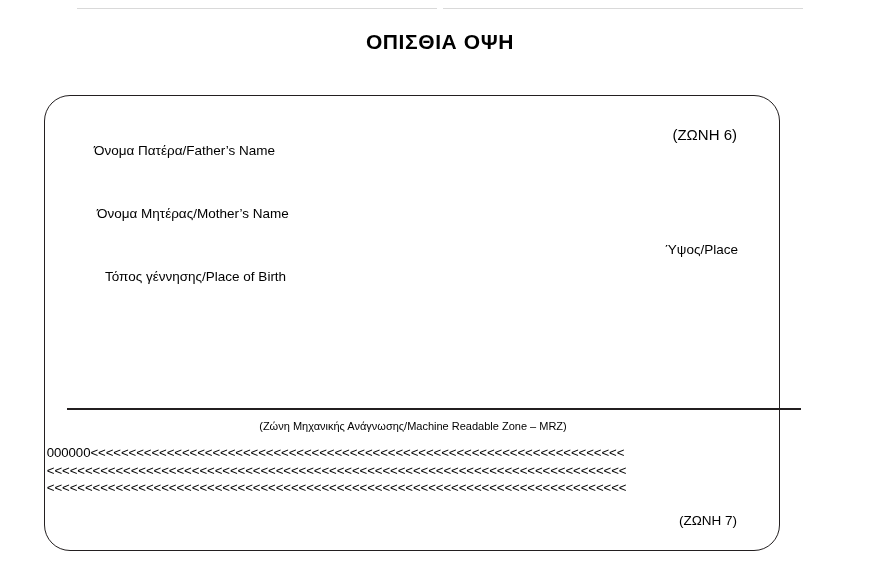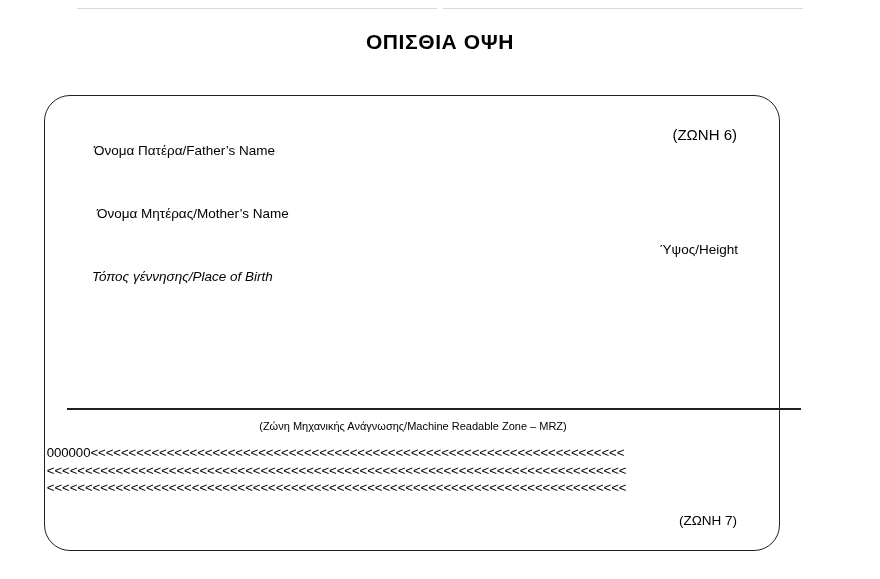--- a/index.html
+++ b/index.html
@@ -74,21 +74,21 @@
   }
 
   .field {
     position: absolute;
     font-size: 13.5px;
     white-space: nowrap;
   }
 
   .f-father  { left: 49px; top: 47px; }
   .f-mother  { left: 52px; top: 110px; }
-  .f-place   { left: 47px; top: 173px; font-style: italic; }
+  .f-place   { left: 60px; top: 173px; }
 
   .f-blood   { right: 41px; top: 107px; }
   .f-height  { right: 41px; top: 146px; }
 
   .mrz-divider {
     position: absolute;
     left: 22px;
     top: 312px;
     width: 734px;
     height: 1.6px;
@@ -136,21 +136,21 @@
   <div class="doc-title">ΟΠΙΣΘΙΑ ΟΨΗ</div>
 
   <div class="card">
 
     <div class="zone6">(ΖΩΝΗ 6)</div>
 
     <div class="field f-mother">Όνομα Μητέρας/Mother’s Name</div>
     <div class="field f-father">Όνομα Πατέρα/Father’s Name</div>
     <div class="field f-place">Τόπος γέννησης/Place of Birth</div>
 
-    <div class="field f-height">Ύψος/Height</div>
+    <div class="field f-height">Ύψος/Place</div>
 
     <div class="mrz-divider"></div>
 
     <div class="mrz-title">(Ζώνη Μηχανικής Ανάγνωσης/Machine Readable Zone – MRZ)</div>
 
     <div class="mrz-lines">
       <div>000000&lt;&lt;&lt;&lt;&lt;&lt;&lt;&lt;&lt;&lt;&lt;&lt;&lt;&lt;&lt;&lt;&lt;&lt;&lt;&lt;&lt;&lt;&lt;&lt;&lt;&lt;&lt;&lt;&lt;&lt;&lt;&lt;&lt;&lt;&lt;&lt;&lt;&lt;&lt;&lt;&lt;&lt;&lt;&lt;&lt;&lt;&lt;&lt;&lt;&lt;&lt;&lt;&lt;&lt;&lt;&lt;&lt;&lt;&lt;&lt;&lt;&lt;&lt;&lt;&lt;&lt;&lt;&lt;&lt;&lt;</div>
       <div>&lt;&lt;&lt;&lt;&lt;&lt;&lt;&lt;&lt;&lt;&lt;&lt;&lt;&lt;&lt;&lt;&lt;&lt;&lt;&lt;&lt;&lt;&lt;&lt;&lt;&lt;&lt;&lt;&lt;&lt;&lt;&lt;&lt;&lt;&lt;&lt;&lt;&lt;&lt;&lt;&lt;&lt;&lt;&lt;&lt;&lt;&lt;&lt;&lt;&lt;&lt;&lt;&lt;&lt;&lt;&lt;&lt;&lt;&lt;&lt;&lt;&lt;&lt;&lt;&lt;&lt;&lt;&lt;&lt;&lt;&lt;&lt;&lt;&lt;&lt;&lt;</div>
       <div>&lt;&lt;&lt;&lt;&lt;&lt;&lt;&lt;&lt;&lt;&lt;&lt;&lt;&lt;&lt;&lt;&lt;&lt;&lt;&lt;&lt;&lt;&lt;&lt;&lt;&lt;&lt;&lt;&lt;&lt;&lt;&lt;&lt;&lt;&lt;&lt;&lt;&lt;&lt;&lt;&lt;&lt;&lt;&lt;&lt;&lt;&lt;&lt;&lt;&lt;&lt;&lt;&lt;&lt;&lt;&lt;&lt;&lt;&lt;&lt;&lt;&lt;&lt;&lt;&lt;&lt;&lt;&lt;&lt;&lt;&lt;&lt;&lt;&lt;&lt;&lt;</div>
     </div>

